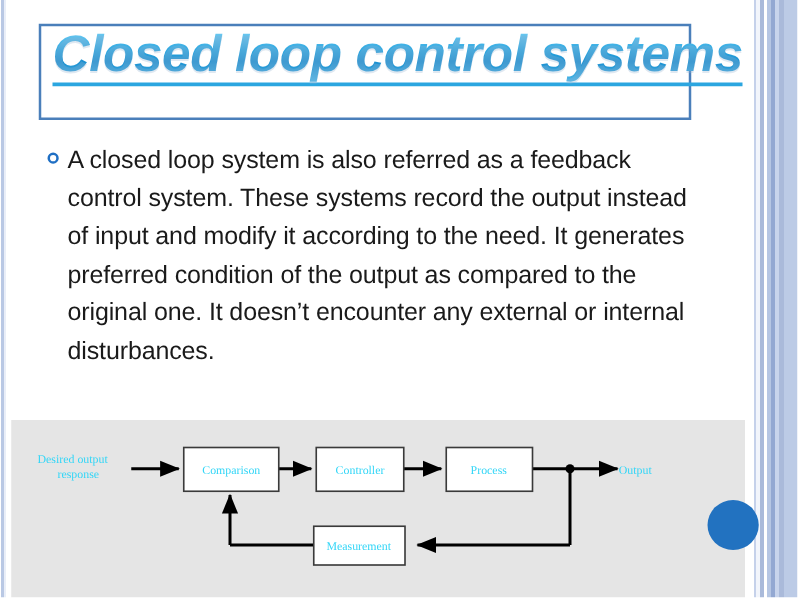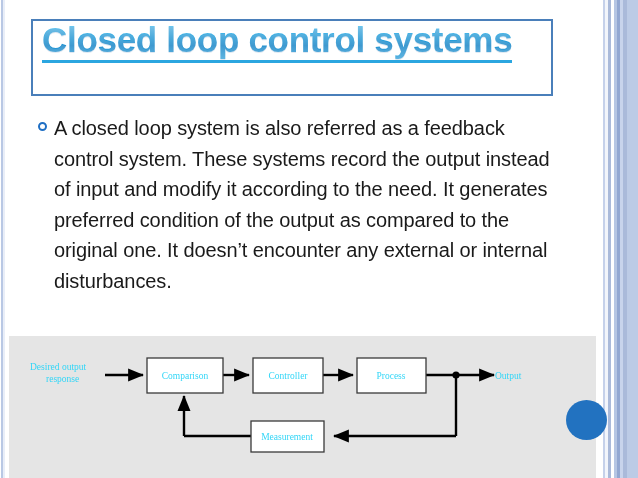--- a/index.html
+++ b/index.html
@@ -59,22 +59,23 @@
     height: 77px;
     border: 2px solid #4a7fba;
     box-sizing: border-box;
     background: #ffffff;
   }
   .title-text {
     position: absolute;
     left: 42px;
     top: 22px;
     font-family: "Liberation Sans", sans-serif;
-    font-size: 35px;
+    font-size: 41px;
     font-weight: bold;
+    font-style: italic;
     letter-spacing: -0.3px;
     color: #2ba6e0;
     background: linear-gradient(to bottom,
         #7fd2f5 0%, #2ba6e0 42%, #1a8fd0 62%, #4bb9ea 100%);
     -webkit-background-clip: text;
     background-clip: text;
     -webkit-text-fill-color: transparent;
     text-shadow: 0 1px 0 rgba(150,180,210,0.30);
     white-space: nowrap;
     border-bottom: 3px solid #2ba6e0;

